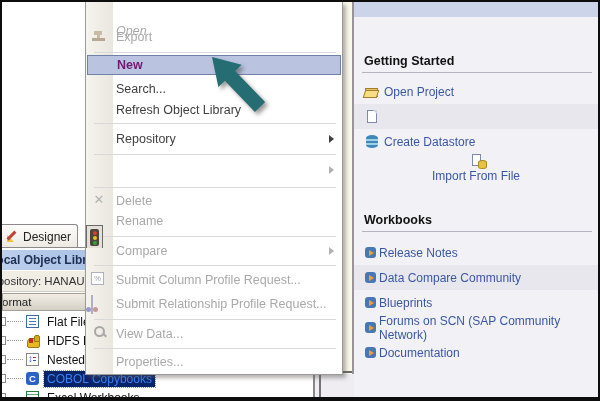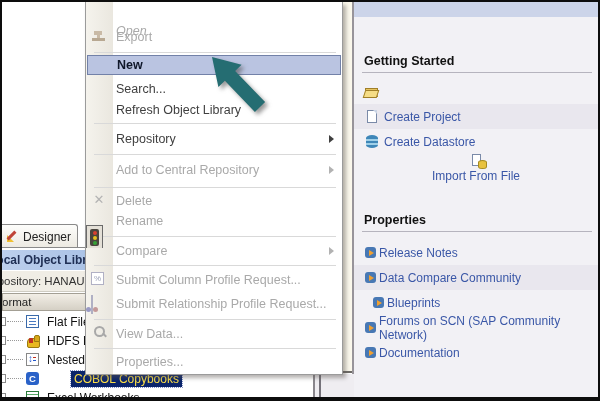--- a/index.html
+++ b/index.html
@@ -62,21 +62,21 @@
   #format-header{position:absolute;left:0;top:291px;width:311px;height:18px;
     background:linear-gradient(#f2eee6,#d5d0c5);border:1px solid #a39f94;display:flex;align-items:center;overflow:hidden;}
   #format-header span{font-size:11.5px;color:#222;margin-left:-8px;white-space:nowrap;}
 
   .tree-row{position:absolute;left:0;width:311px;height:19px;display:flex;align-items:center;background:#fff;}
   .tree-stub{position:relative;width:24px;height:19px;flex:0 0 auto;}
   .tree-stub .box{position:absolute;left:-5px;top:5px;width:9px;height:9px;border:1px solid #8a8a8a;background:#fff;}
   .tree-stub .dots{position:absolute;left:5px;top:9px;width:16px;border-top:1px dotted #999;}
   .tree-icon{width:14px;height:14px;position:relative;flex:0 0 auto;margin-right:4px;}
   .tree-label{font-size:12px;color:#111;white-space:nowrap;padding:1px 3px;}
-  .tree-row.selected .tree-label{background:#0a246a;color:#fde047;outline:1px dotted #8090c8;margin-left:27px;}
+  .tree-row.selected .tree-label{background:#0a246a;color:#3b82f6;outline:1px dotted #8090c8;}
 
   .icon-flat{position:absolute;left:0;top:0;width:13px;height:13px;background:#fff;border:1px solid #3a6aaa;}
   .icon-flat::before{content:"";position:absolute;left:2px;top:2px;width:7px;height:1.5px;background:#4a7ac0;box-shadow:0 3px 0 #4a7ac0,0 6px 0 #4a7ac0;}
   .icon-hdfs{position:absolute;left:0;top:1px;width:13px;height:11px;}
   .icon-hdfs::before{content:"";position:absolute;left:1px;top:3px;width:11px;height:8px;background:#e8b820;border-radius:4px 5px 2px 2px;border:1px solid #9a7a10;}
   .icon-hdfs::after{content:"";position:absolute;left:8px;top:0px;width:4px;height:5px;background:#d8a818;border:1px solid #9a7a10;border-radius:2px 2px 0 0;box-shadow:-6px 2px 0 -1px #c03020;}
   .icon-nested{position:absolute;left:0;top:0;width:13px;height:13px;background:#fff;border:1px solid #888;}
   .icon-nested::before{content:"\2195";position:absolute;left:1px;top:-1px;font-size:10px;color:#2255cc;font-weight:bold;}
   .icon-nested::after{content:"";position:absolute;right:2px;top:3px;width:3px;height:1.5px;background:#c03020;box-shadow:0 3px 0 #2255cc;}
   .icon-cobol{position:absolute;left:0;top:0;width:13px;height:13px;background:#2a62c8;border-radius:3px;
@@ -93,21 +93,21 @@
   
   #context-menu{position:absolute;left:83px;top:0;width:258px;height:373px;background:#fff;
     border:1px solid #9b9b9b;border-top:none;z-index:30;
     box-shadow:3px 3px 4px rgba(90,85,80,.45);}
   #menu-gutter{position:absolute;left:0;top:0;bottom:0;width:27px;
     background:linear-gradient(to right,#f5f3ed,#eae7df);}
   .mi{position:absolute;left:1px;right:1px;}
   .mt{display:block;margin-left:29px;font-size:12.5px;color:#3f3f3f;white-space:nowrap;}
   .mt.dis{color:#a9a9a9;}
   .mi.hl{left:1px;right:1px;background:#bac4e1;border:1px solid #7281a8;}
-  .mi.hl .mt{font-weight:bold;color:#0f172a;}
+  .mi.hl .mt{font-weight:bold;color:#701a75;}
   .msep{position:absolute;left:8px;right:6px;height:1px;background:#d9d9d9;}
   .subarrow{position:absolute;right:7px;width:0;height:0;
     border-left:5px solid #3f3f3f;border-top:4px solid transparent;border-bottom:4px solid transparent;}
   .subarrow.g{border-left-color:#b2b2b2;}
   .g-icon{position:absolute;left:5px;width:16px;height:16px;}
   .icon-export{background:
     linear-gradient(#c9baa6,#c9baa6) 3px 2px/8px 4px no-repeat,
     linear-gradient(#b8a892,#b8a892) 1px 9px/13px 3px no-repeat,
     linear-gradient(#c9baa6,#c9baa6) 6px 6px/3px 4px no-repeat;}
   .icon-x{font-size:13px;color:#b3b3b3;line-height:14px;text-align:center;}
@@ -138,52 +138,52 @@
   <div id="start-page">
     <div id="top-band"></div>
 
     <div class="sp-heading" style="top:52px;">Getting Started</div>
 
     <div class="sp-row" style="top:77px;">
       <span class="gs-icon icon-folder">
           <span class="back"></span>
           <span class="front"></span>
         </span>
+      <span class="sp-link">Open Project</span>
     </div>
     <div class="sp-row striped" style="top:102px;">
       <span class="gs-icon">
           <span class="icon-page"></span>
         </span>
-      <span class="sp-link">Create Project</span>
     </div>
     <div class="sp-row" style="top:127px;">
       <span class="gs-icon">
           <span class="icon-db"></span>
         </span>
       <span class="sp-link">Create Datastore</span>
     </div>
     <div class="sp-row" style="top:152px;flex-direction:column;">
       <span class="gs-icon icon-import">
           <span class="pg"></span>
           <span class="cyl"></span>
         </span>
       <span class="sp-link">Import From File</span>
     </div>
 
-    <div class="sp-heading" style="top:211px;">Properties</div>
+    <div class="sp-heading" style="top:211px;">Workbooks</div>
 
     <div class="sp-row" style="top:238px;">
       <span class="res-icon"></span>
       <span class="sp-link">Release Notes</span>
     </div>
     <div class="sp-row striped" style="top:263px;">
       <span class="res-icon"></span>
       <span class="sp-link">Data Compare Community</span>
     </div>
-    <div class="sp-row" style="top:288px;padding-left:8px;">
+    <div class="sp-row" style="top:288px;">
       <span class="res-icon"></span>
       <span class="sp-link">Blueprints</span>
     </div>
     <div class="sp-row" style="top:313px;">
       <span class="res-icon"></span>
       <span class="sp-link">Forums on SCN (SAP Community Network)</span>
     </div>
     <div class="sp-row" style="top:338px;text-align:right;">
       <span class="res-icon"></span>
       <span class="sp-link">Documentation</span>
@@ -288,21 +288,20 @@
     <div class="msep" style="top:121px;"></div>
 
     <div class="mi" style="top:124px;height:26px;line-height:26px;">
       <span class="mt">Repository</span>
       <span class="subarrow" style="top:9px;"></span>
       </div>
 
     <div class="msep" style="top:152px;"></div>
 
     <div class="mi" style="top:155px;height:26px;line-height:26px;">
-      <span class="mt dis">Add to Central Repository</span>
       <span class="subarrow g" style="top:9px;"></span>
       </div>
 
     <div class="msep" style="top:185px;"></div>
 
     <div class="mi" style="top:188px;height:22px;line-height:22px;">
       <span class="mt dis">Delete</span>
       </div>
     <span class="g-icon icon-x" style="top:191px;">✕</span>
     <div class="mi" style="top:208px;height:22px;line-height:22px;">

